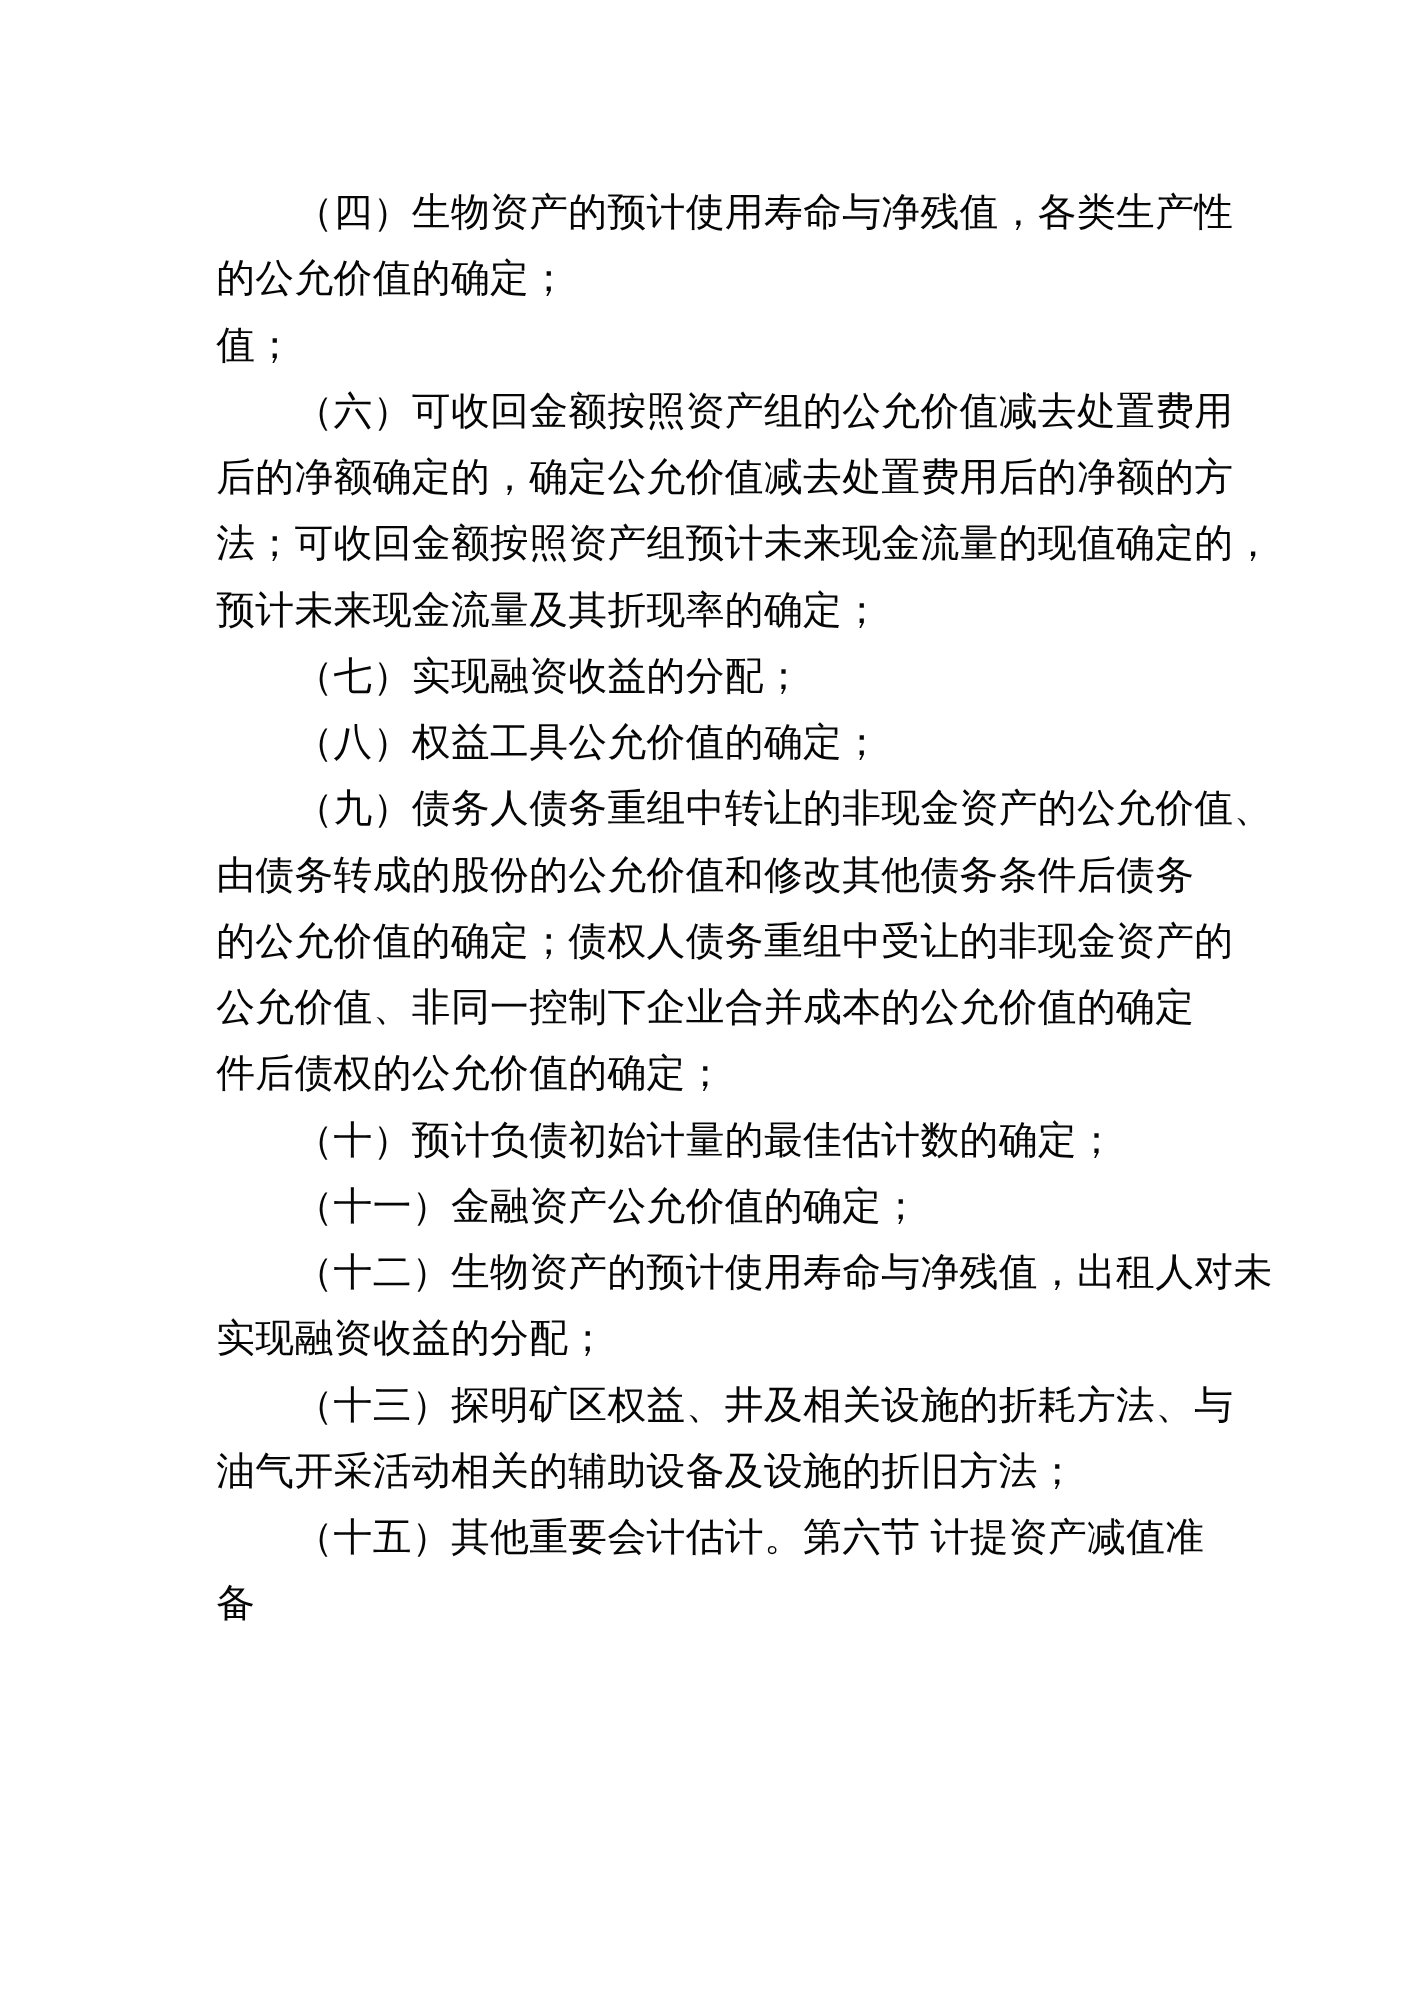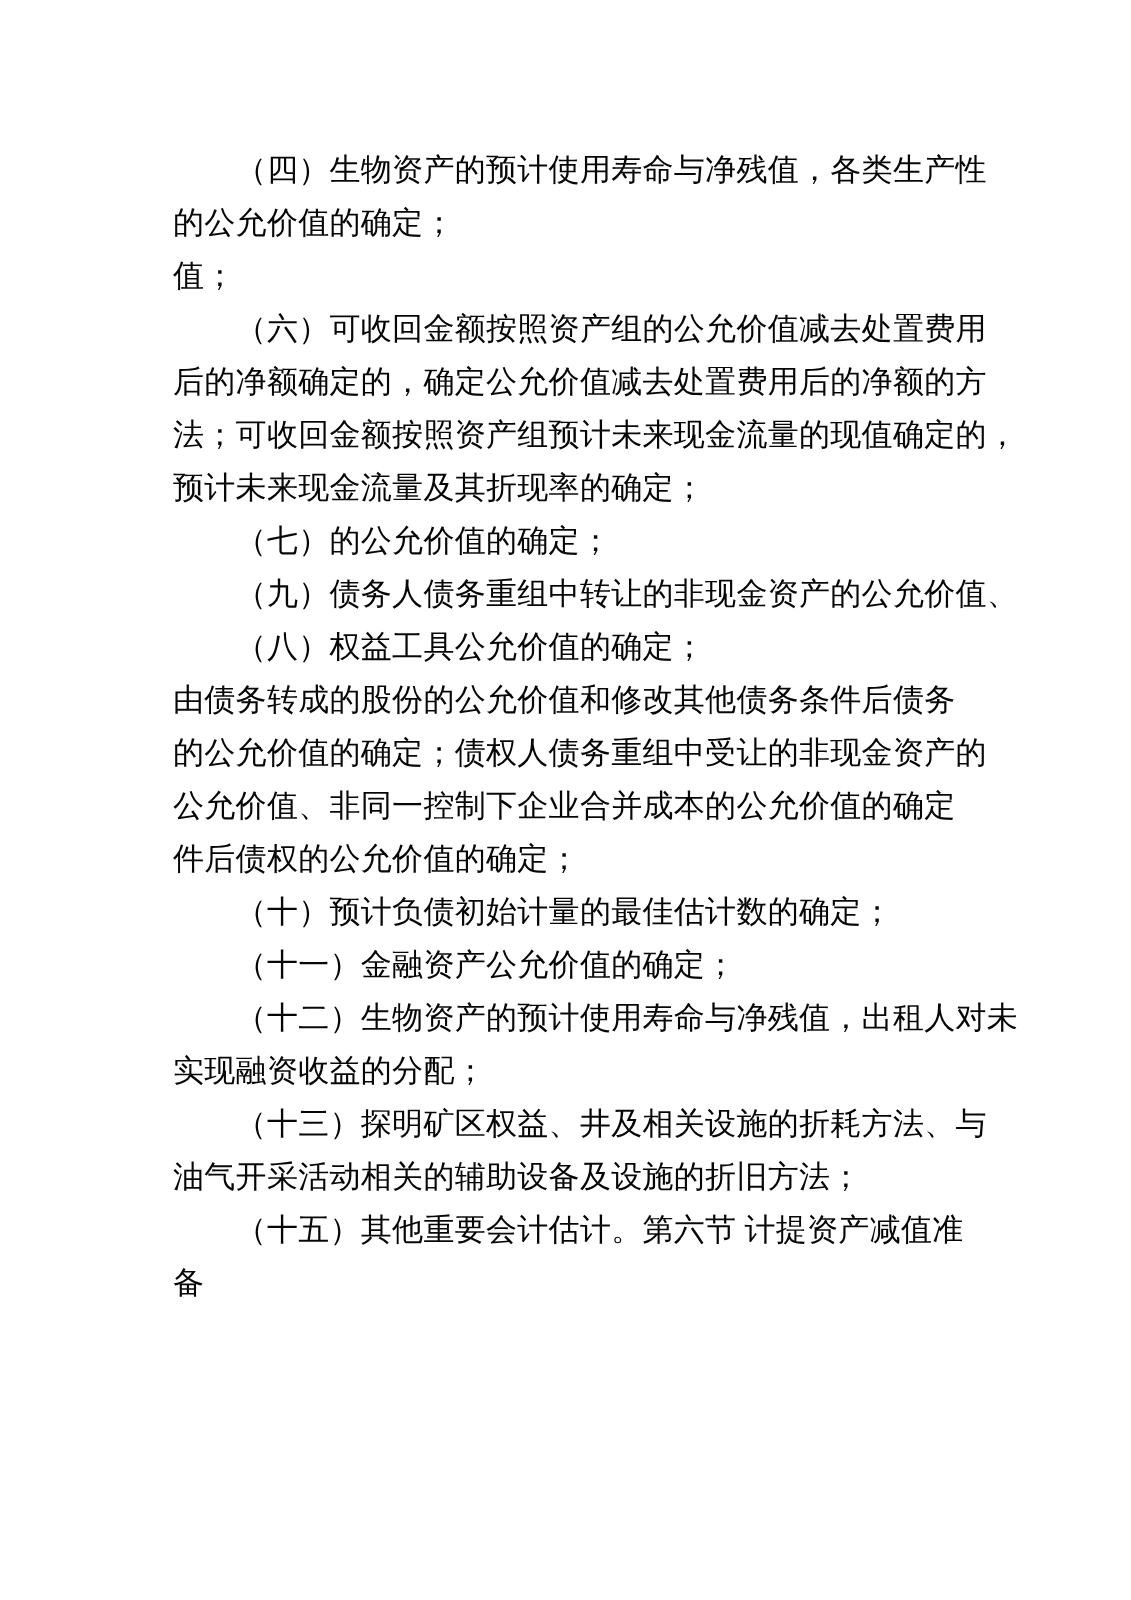--- a/index.html
+++ b/index.html
@@ -34,23 +34,23 @@
 <body>
 
 <div class="page">
   <div class="line">　　（四）生物资产的预计使用寿命与净残值，各类生产性</div>
   <div class="line">的公允价值的确定；</div>
   <div class="line">值；</div>
   <div class="line">　　（六）可收回金额按照资产组的公允价值减去处置费用</div>
   <div class="line">后的净额确定的，确定公允价值减去处置费用后的净额的方</div>
   <div class="line">法；可收回金额按照资产组预计未来现金流量的现值确定的，</div>
   <div class="line">预计未来现金流量及其折现率的确定；</div>
-  <div class="line">　　（七）的公允价值的确定；</div>
+  <div class="line">　　（七）实现融资收益的分配；</div>
+  <div class="line">　　（八）权益工具公允价值的确定；</div>
   <div class="line">　　（九）债务人债务重组中转让的非现金资产的公允价值、</div>
-  <div class="line">　　（八）权益工具公允价值的确定；</div>
   <div class="line">由债务转成的股份的公允价值和修改其他债务条件后债务</div>
   <div class="line">的公允价值的确定；债权人债务重组中受让的非现金资产的</div>
   <div class="line">公允价值、非同一控制下企业合并成本的公允价值的确定</div>
   <div class="line">件后债权的公允价值的确定；</div>
   <div class="line">　　（十）预计负债初始计量的最佳估计数的确定；</div>
   <div class="line">　　（十一）金融资产公允价值的确定；</div>
   <div class="line">　　（十二）生物资产的预计使用寿命与净残值，出租人对未</div>
   <div class="line">实现融资收益的分配；</div>
   <div class="line">　　（十三）探明矿区权益、井及相关设施的折耗方法、与</div>
   <div class="line">油气开采活动相关的辅助设备及设施的折旧方法；</div>

